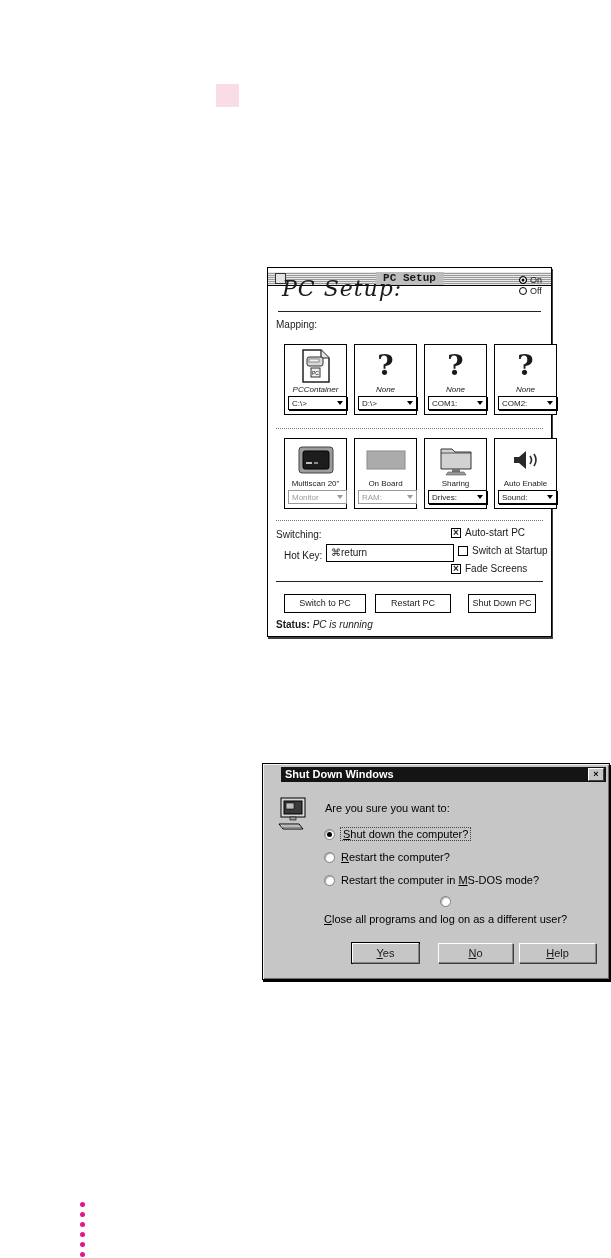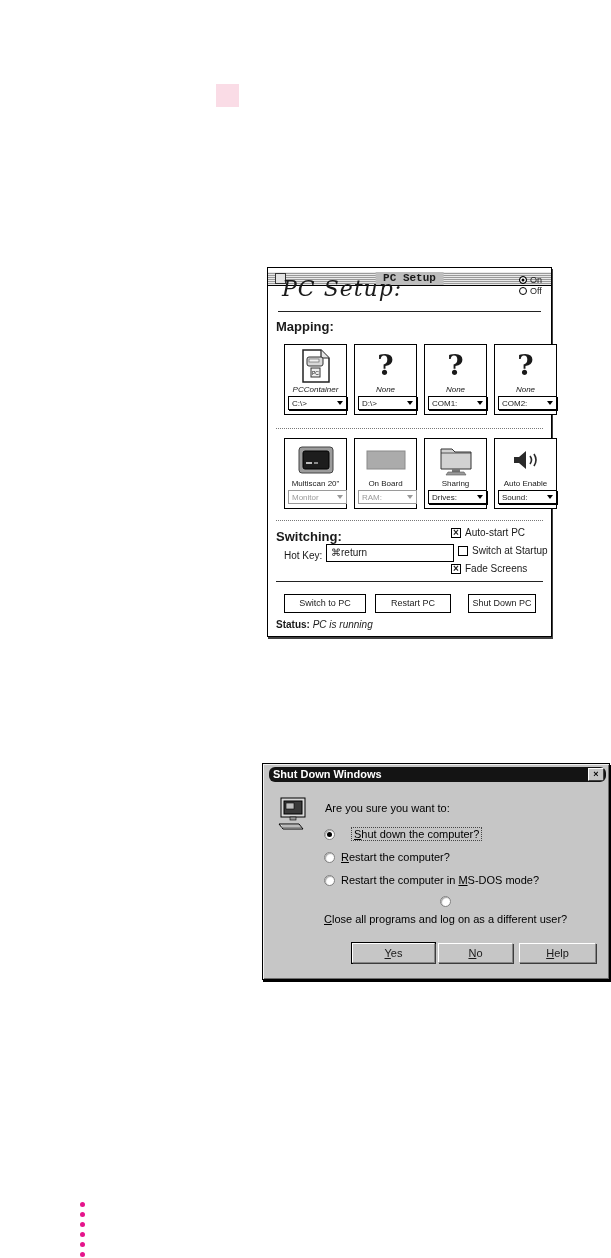--- a/index.html
+++ b/index.html
@@ -21,21 +21,21 @@
     background:repeating-linear-gradient(to bottom,#e9e9e9 0 1px,#9a9a9a 1px 2px);font-family:Liberation Mono, monospace;}
   .mac-closebox{position:absolute;left:7px;top:1px;width:9px;height:9px;background:#e4e4e4;border:1px solid #333;}
   .mac-title{position:absolute;left:50%;top:0;transform:translateX(-50%);height:13px;line-height:13px;
     padding:0 8px;background:#bdbdbd;font-size:11px;font-weight:bold;white-space:nowrap;}
   .mac-heading{left:14px;top:8px;font-family:"DejaVu Serif",serif;font-style:italic;font-size:22px;letter-spacing:1px;}
   .heading-rule{left:10px;width:263px;top:43px;border-top:1px solid #222;}
   .power{right:9px;top:6px;font-size:9px;}
   .power-row{display:flex;align-items:center;gap:3px;height:11px;}
   .mradio{width:8px;height:8px;border:1px solid #000;border-radius:50%;background:#fff;box-sizing:border-box;}
   .mradio.sel{background:#000;box-shadow:inset 0 0 0 1.5px #fff;}
-  .mac-label-b{font-size:13px;font-weight:bold;}
+  .mac-label-b{font-size:10px;font-weight:normal;}
   .mapping-label{left:8px;top:51px;}
   .cell{position:absolute;width:61px;height:69px;border:1px solid #000;background:#fff;}
   .cell-icon{position:absolute;left:0;right:0;top:3px;height:36px;display:flex;align-items:center;justify-content:center;}
   .q-glyph{font-family:"DejaVu Serif",serif;font-weight:bold;font-size:28px;line-height:1;}
   .cell-label{position:absolute;left:0;right:0;top:40px;text-align:center;font-size:8px;white-space:nowrap;overflow:hidden;}
   .cell-label.it{font-style:italic;}
   .popup{position:absolute;left:3px;bottom:4px;width:51px;height:12px;background:#fff;border:1px solid #000;
     box-shadow:1px 1px 0 #000;font-size:8px;display:flex;align-items:center;justify-content:space-between;padding:0 3px;}
   .popup .tri{width:0;height:0;border-left:3px solid transparent;border-right:3px solid transparent;border-top:4px solid #000;}
   .popup.disabled{border-color:#9a9a9a;box-shadow:none;color:#9a9a9a;}
@@ -50,31 +50,31 @@
     line-height:8px;text-align:center;background:#fff;}
   .mac-btn{position:absolute;height:19px;border:1px solid #000;border-radius:0;background:#fff;
     font-size:9px;text-align:center;line-height:17px;box-sizing:border-box;}
   .status-line{left:8px;top:351px;font-size:10px;}
   .status-line .b{font-weight:bold;}
   .status-line .it{font-style:italic;}
 
   
   .win-dialog{left:262px;top:763px;width:346px;height:215px;background:#c6c6c6;border:1px solid #000;
     box-shadow:inset 1px 1px 0 #f2f2f2,inset -1px -1px 0 #6d6d6d,1px 2px 0 #000;}
-  .win-titlebar{position:absolute;left:6px;top:3px;right:3px;height:15px;background:#141414;color:#fff;
-    font-size:11px;font-weight:bold;line-height:15px;padding-left:4px;box-sizing:border-box;border-radius:6px;}
+  .win-titlebar{position:absolute;left:18px;top:3px;right:3px;height:15px;background:#141414;color:#fff;
+    font-size:11px;font-weight:bold;line-height:15px;padding-left:4px;box-sizing:border-box;}
   .win-close{position:absolute;right:2px;top:1px;width:16px;height:13px;background:#c6c6c6;
     border:1px solid #404040;border-top-color:#fff;border-left-color:#fff;font-size:9px;font-weight:bold;
     color:#000;text-align:center;line-height:11px;box-sizing:border-box;}
   .win-text{font-size:11px;color:#000;}
   .wradio-row{position:absolute;display:flex;align-items:center;gap:6px;height:14px;}
   .wradio{width:11px;height:11px;border-radius:50%;background:#fff;border:1px solid #808080;
     box-shadow:inset 1px 1px 1px #a8a8a8;box-sizing:border-box;position:relative;flex:0 0 auto;}
   .wradio.sel::after{content:"";position:absolute;left:2px;top:2px;width:5px;height:5px;border-radius:50%;background:#000;}
-  .focusbox{outline:1px dotted #444;padding:0 2px;margin-left:11px;}
+  .focusbox{outline:1px dotted #444;padding:0 2px;}
   .u{text-decoration:underline;}
   .win-btn{position:absolute;height:20px;background:#c6c6c6;border:1px solid #868686;
     border-top-color:#fff;border-left-color:#fff;box-shadow:1px 1px 0 #3c3c3c;
     font-size:11px;text-align:center;line-height:18px;box-sizing:border-box;}
   .win-btn.default{box-shadow:1px 1px 0 #3c3c3c,0 0 0 1px #000;}
 </style>
 </head>
 <body>
 
 <div class="abs pink-square"></div>
@@ -283,16 +283,16 @@
   </div>
   <div class="wradio-row" style="left:61px;top:109px;">
     <span class="wradio"></span>
     <span class="win-text"><span>Restart the computer in </span><span class="u">M</span><span>S-DOS mode?</span></span>
   </div>
   <div class="wradio-row" style="left:61px;top:132px;flex-direction:column;">
     <span class="wradio"></span>
     <span class="win-text"><span></span><span class="u">C</span><span>lose all programs and log on as a different user?</span></span>
   </div>
 
-  <div class="win-btn default" style="left:89px;top:179px;width:83px;"><span class="u">Y</span><span>es</span></div>
+  <div class="win-btn default" style="left:89px;top:179px;width:67px;"><span class="u">Y</span><span>es</span></div>
   <div class="win-btn" style="left:175px;top:179px;width:75px;"><span class="u">N</span><span>o</span></div>
   <div class="win-btn" style="left:256px;top:179px;width:77px;"><span class="u">H</span><span>elp</span></div>
 </div>
 
 </body></html>

